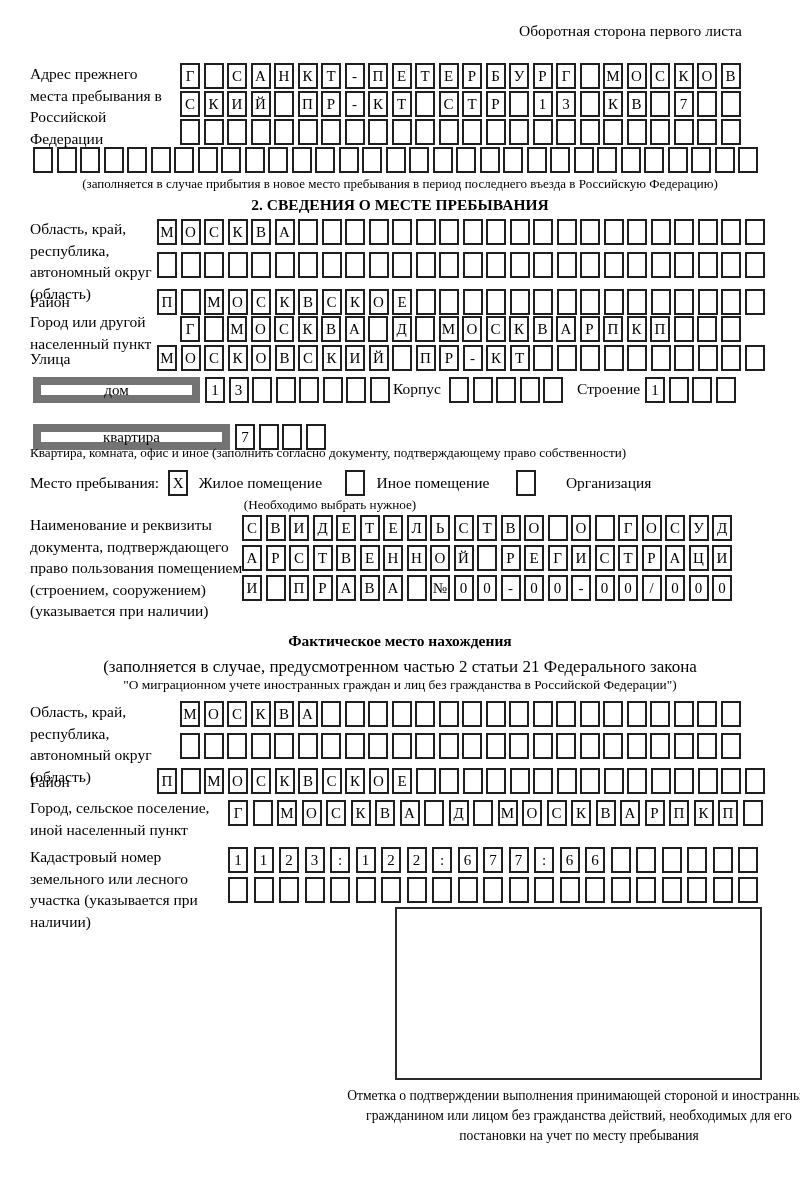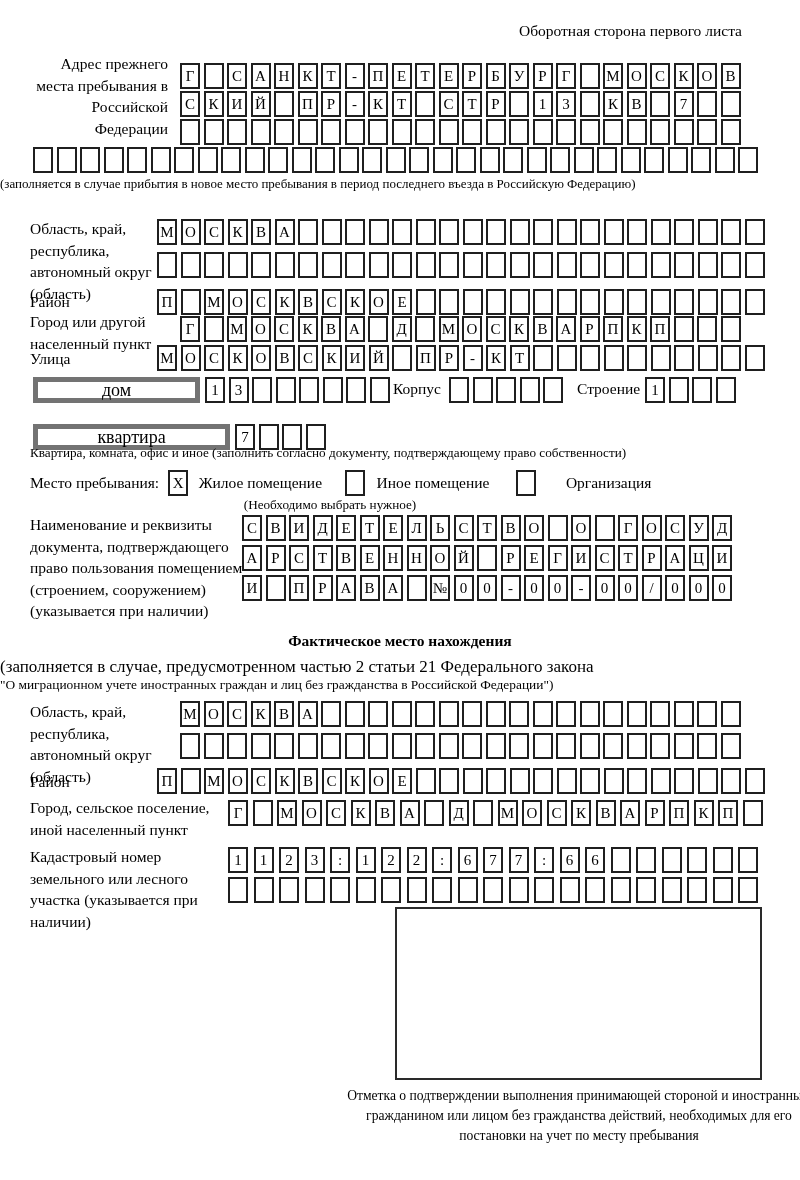--- a/index.html
+++ b/index.html
@@ -23,40 +23,40 @@
     width:20px;height:26px;
     border:2px solid #1f1f1f;
     margin-right:3.5px;
     box-sizing:border-box;
     font-size:15px;
     flex:none;
   }
   .gap45 .cell{margin-right:4.5px;}
   .gap55 .cell{margin-right:5.5px;}
   .title{font-weight:bold;text-align:center;width:800px;font-size:15.5px;}
-  .note{text-align:left;width:800px;font-size:13px;}
+  .note{text-align:center;width:800px;font-size:13px;}
   .caption{font-size:13.2px;}
   .labelbox{
-    border:5px solid #737373;
+    border:8px solid #737373;
     height:26px;
     box-sizing:border-box;
     display:flex;align-items:center;justify-content:center;
-    font-size:18px;
+    font-size:15px;
   }
   .stamp{border:2px solid #2a2a2a;}
   .inlinerow{display:flex;align-items:center;}
 </style>
 </head>
 <body>
 
 <div class="form">
 
   <div class="abs" style="top:22px; right:58px; font-size:15.5px;">Оборотная сторона первого листа</div>
 
-  <div class="abs lbl" style="left:30px; top:53px; width:138px;text-align:right;">Адрес прежнего места пребывания в Российской Федерации</div>
+  <div class="abs lbl" style="left:30px; top:63px; width:138px;">Адрес прежнего места пребывания в Российской Федерации</div>
   <div class="abs boxrow" style="left:180px; top:63px;">
       <span class="cell">Г</span>
       <span class="cell"></span>
       <span class="cell">С</span>
       <span class="cell">А</span>
       <span class="cell">Н</span>
       <span class="cell">К</span>
       <span class="cell">Т</span>
       <span class="cell">-</span>
       <span class="cell">П</span>
@@ -156,20 +156,21 @@
       <span class="cell"></span>
       <span class="cell"></span>
       <span class="cell"></span>
       <span class="cell"></span>
       <span class="cell"></span>
       <span class="cell"></span>
       <span class="cell"></span>
     </div>
   <div class="abs note" style="left:0; top:176px;">(заполняется в случае прибытия в новое место пребывания в период последнего въезда в Российскую Федерацию)</div>
 
+  <div class="abs title" style="left:0; top:196px;">2. СВЕДЕНИЯ О МЕСТЕ ПРЕБЫВАНИЯ</div>
 
   <div class="abs lbl" style="left:30px; top:218px; width:122px;">Область, край, республика, автономный округ (область)</div>
   <div class="abs boxrow" style="left:157px; top:219px;">
       <span class="cell">М</span>
       <span class="cell">О</span>
       <span class="cell">С</span>
       <span class="cell">К</span>
       <span class="cell">В</span>
       <span class="cell">А</span>
       <span class="cell"></span>

